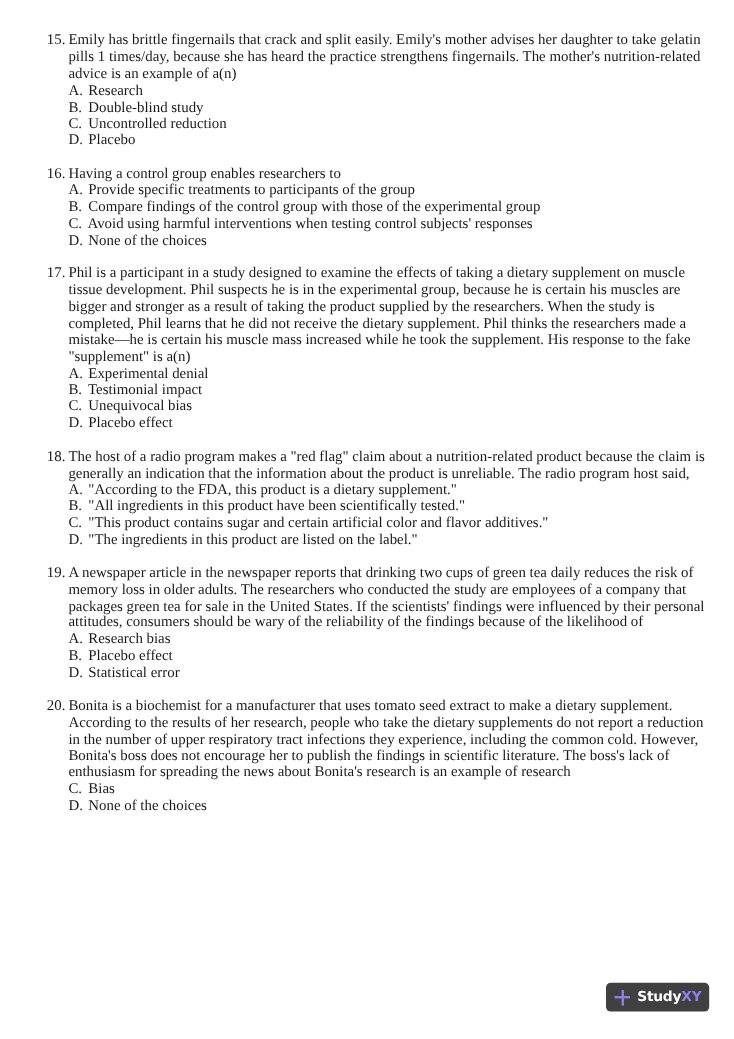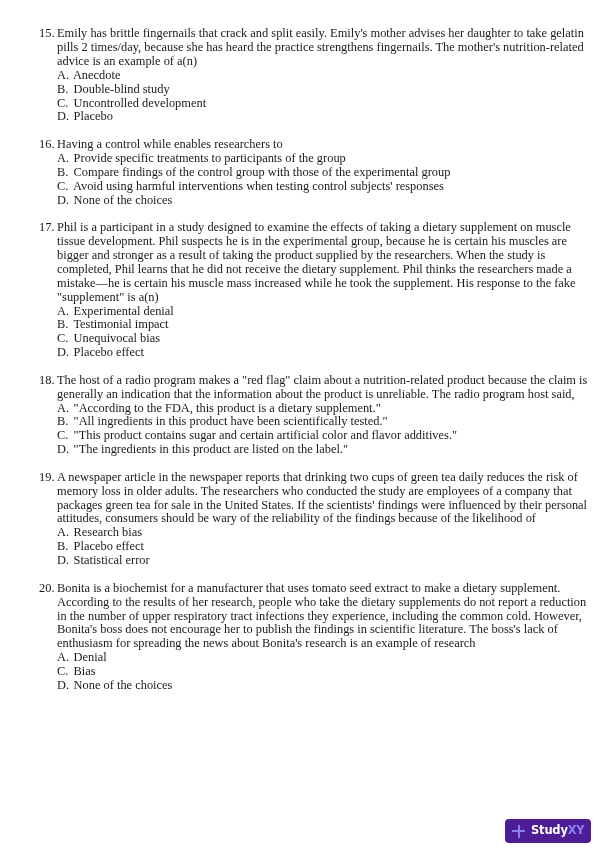--- a/index.html
+++ b/index.html
@@ -48,21 +48,21 @@
     .opt-letter {
       display: inline-block;
       width: 13.5px;
     }
     .logo {
       position: absolute;
       left: 505px;
       top: 819px;
       width: 86px;
       height: 24px;
-      background: #4c1d95;
+      background: #404040;
       border-radius: 4px;
       display: flex;
       align-items: center;
       box-sizing: border-box;
       padding-left: 7px;
       font-family: "DejaVu Sans", sans-serif;
       font-weight: bold;
       font-size: 11.5px;
       letter-spacing: -0.2px;
     }
@@ -86,32 +86,32 @@
     .logo-study { color: #ffffff; }
     .logo-xy { color: #8f80f0; }
   </style>
 </head>
 <body>
 
 <div class="page">
 
   <div class="question">
     <span class="q-num">15.</span>
-    <span class="q-stem">Emily has brittle fingernails that crack and split easily. Emily's mother advises her daughter to take gelatin pills 2 times/day, because she has heard the practice strengthens fingernails. The mother's nutrition-related advice is an example of a(n)</span>
+    <span class="q-stem">Emily has brittle fingernails that crack and split easily. Emily's mother advises her daughter to take gelatin pills 1 times/day, because she has heard the practice strengthens fingernails. The mother's nutrition-related advice is an example of a(n)</span>
     <ul class="options">
-      <li class="option"><span class="opt-letter">A.</span> <span>Anecdote</span></li>
+      <li class="option"><span class="opt-letter">A.</span> <span>Research</span></li>
       <li class="option"><span class="opt-letter">B.</span> <span>Double-blind study</span></li>
-      <li class="option"><span class="opt-letter">C.</span> <span>Uncontrolled development</span></li>
+      <li class="option"><span class="opt-letter">C.</span> <span>Uncontrolled reduction</span></li>
       <li class="option"><span class="opt-letter">D.</span> <span>Placebo</span></li>
     </ul>
   </div>
 
   <div class="question">
     <span class="q-num">16.</span>
-    <span class="q-stem">Having a control while enables researchers to</span>
+    <span class="q-stem">Having a control group enables researchers to</span>
     <ul class="options">
       <li class="option"><span class="opt-letter">A.</span> <span>Provide specific treatments to participants of the group</span></li>
       <li class="option"><span class="opt-letter">B.</span> <span>Compare findings of the control group with those of the experimental group</span></li>
       <li class="option"><span class="opt-letter">C.</span> <span>Avoid using harmful interventions when testing control subjects' responses</span></li>
       <li class="option"><span class="opt-letter">D.</span> <span>None of the choices</span></li>
     </ul>
   </div>
 
   <div class="question">
     <span class="q-num">17.</span>
@@ -142,21 +142,20 @@
       <li class="option"><span class="opt-letter">A.</span> <span>Research bias</span></li>
       <li class="option"><span class="opt-letter">B.</span> <span>Placebo effect</span></li>
       <li class="option"><span class="opt-letter">D.</span> <span>Statistical error</span></li>
     </ul>
   </div>
 
   <div class="question">
     <span class="q-num">20.</span>
     <span class="q-stem">Bonita is a biochemist for a manufacturer that uses tomato seed extract to make a dietary supplement. According to the results of her research, people who take the dietary supplements do not report a reduction in the number of upper respiratory tract infections they experience, including the common cold. However, Bonita's boss does not encourage her to publish the findings in scientific literature. The boss's lack of enthusiasm for spreading the news about Bonita's research is an example of research</span>
     <ul class="options">
-      <li class="option"><span class="opt-letter">A.</span> <span>Denial</span></li>
       <li class="option"><span class="opt-letter">C.</span> <span>Bias</span></li>
       <li class="option"><span class="opt-letter">D.</span> <span>None of the choices</span></li>
     </ul>
   </div>
 
 </div>
 
 <div class="logo">
   <span class="logo-plus"></span>
   <span class="logo-study">Study</span>

